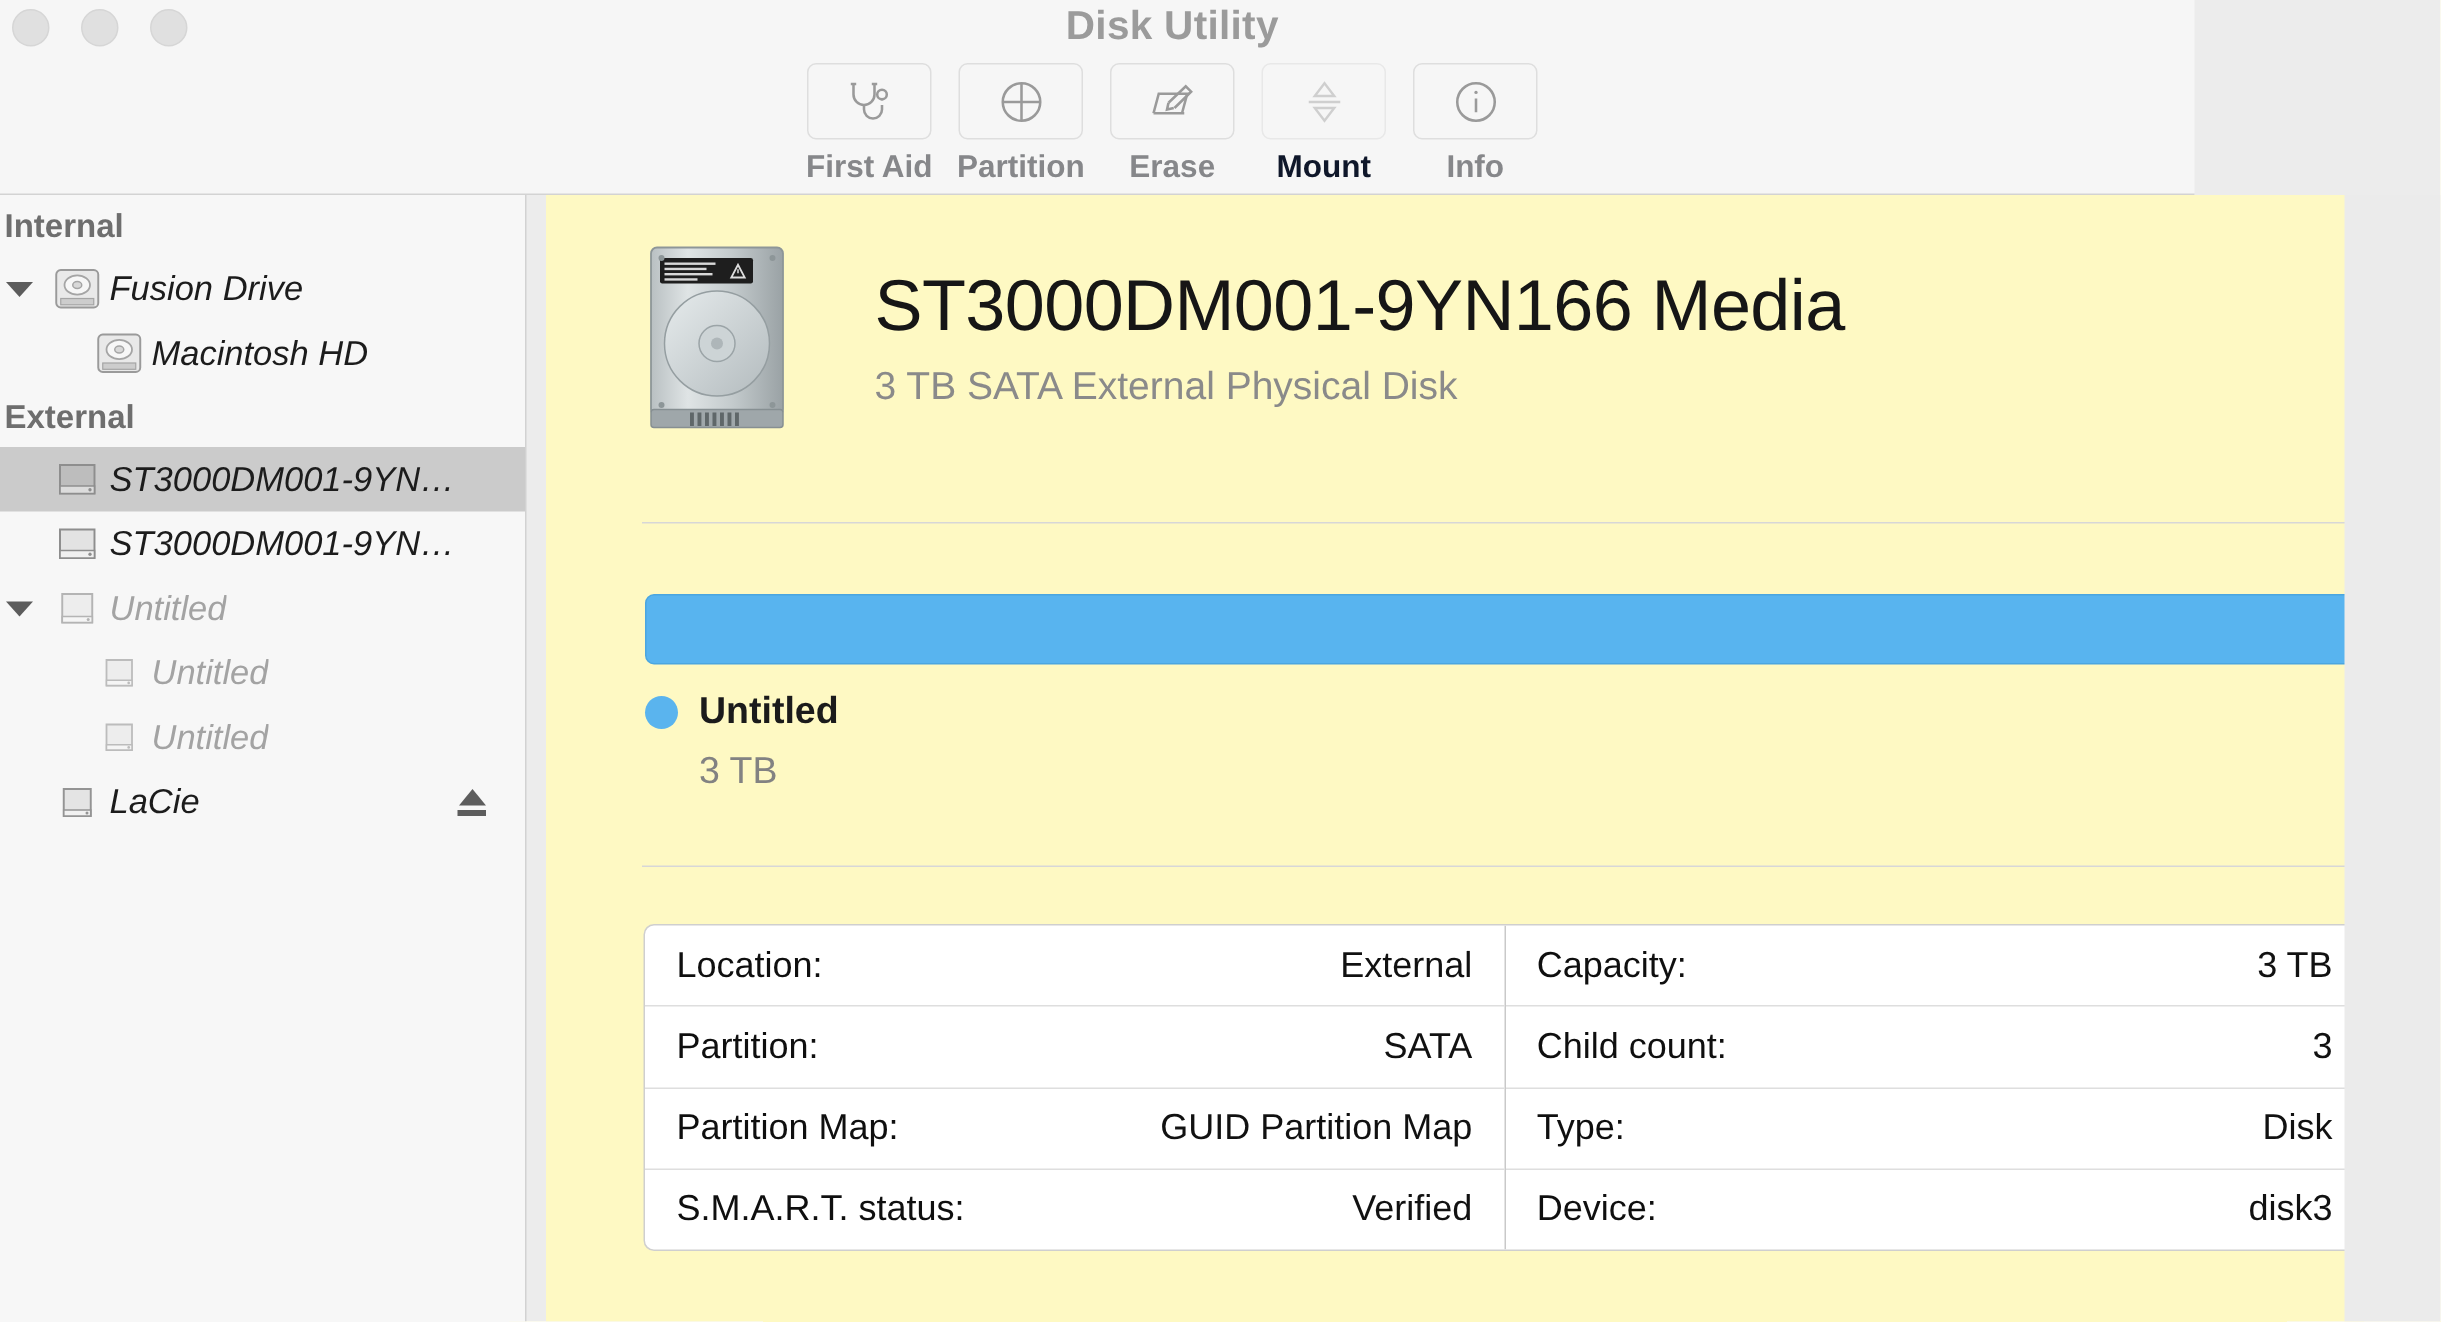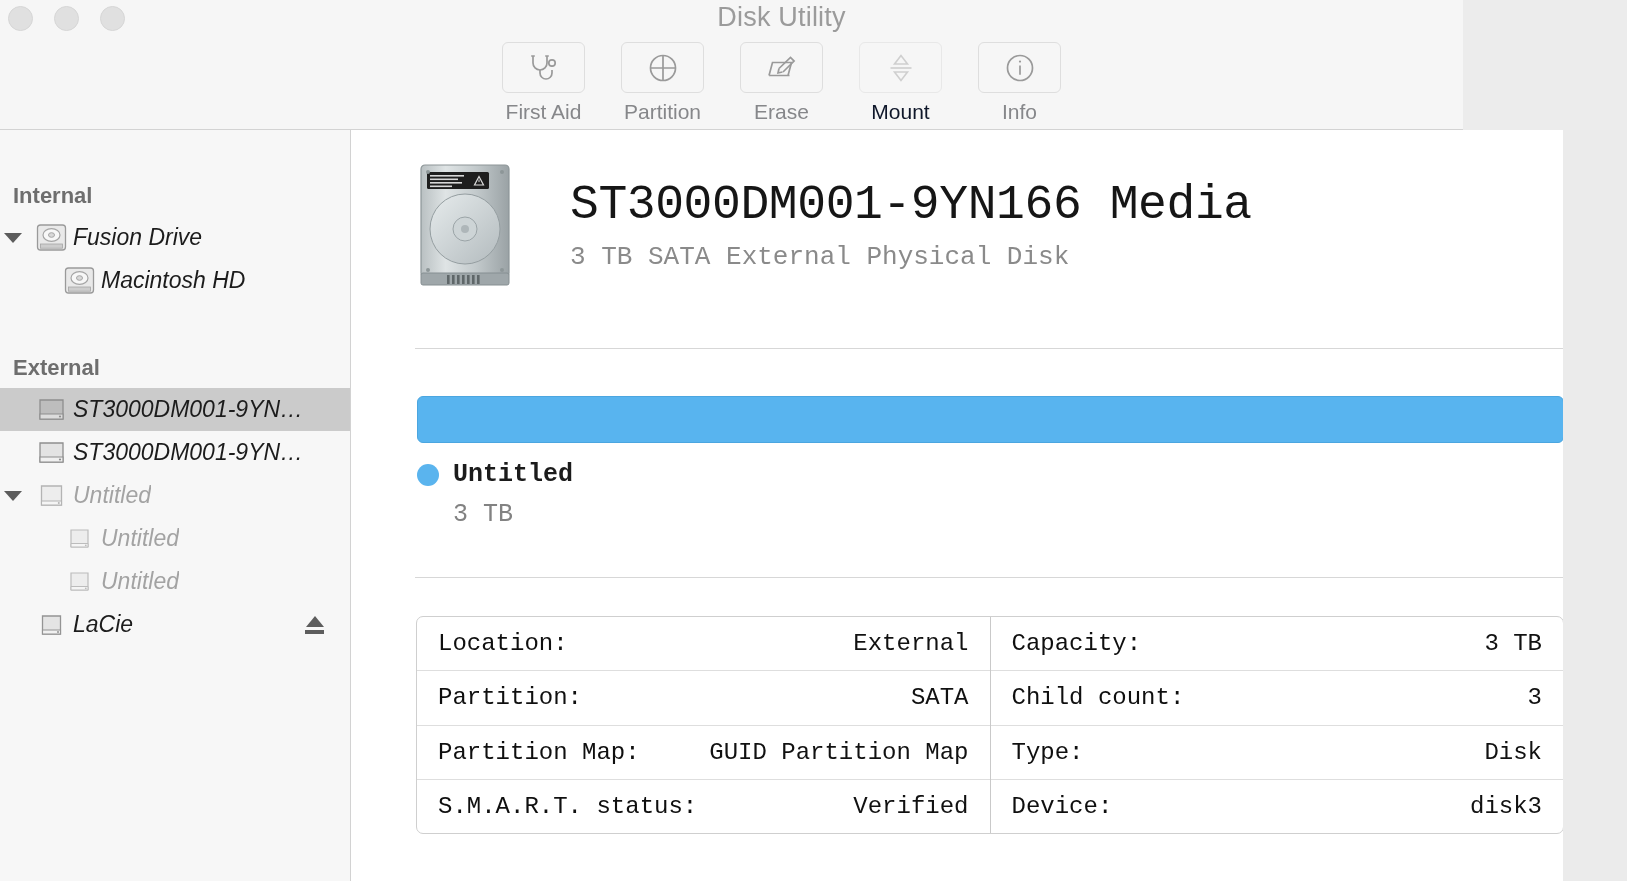--- a/index.html
+++ b/index.html
@@ -11,35 +11,36 @@
     -webkit-font-smoothing: antialiased;
   }
 
   .window { position: relative; width: 1627px; height: 881px; background: #ececec; }
 
   
   .titlebar {
     position: absolute; left: 0; top: 0; width: 1463px; height: 130px;
     background: #f6f6f6;
     border-bottom: 1px solid #d3d3d3;
+    font-weight: bold;
   }
   .traffic { position: absolute; left: 8px; top: 6px; display: flex; gap: 21px; }
   .light {
     width: 25px; height: 25px; border-radius: 50%;
     background: #e0e0e0; border: 1px solid #d6d6d6;
   }
   .win-title {
     position: absolute; left: 0; top: 2px; width: 1563px;
     text-align: center;
     font-size: 27px; color: #9b9b9b; letter-spacing: 0.2px;
   }
 
   .toolbar {
     position: absolute; left: 0; top: 42px; width: 1563px;
-    display: flex; justify-content: center; gap: 36px;
+    display: flex; justify-content: center; gap: 18px;
   }
   .tb-item { width: 83px; display: flex; flex-direction: column; align-items: center; cursor: default; }
   .tb-icon {
     width: 83px; height: 51px; border: 1px solid #dedede; border-radius: 6px;
     background: #f6f6f6; display: flex; align-items: center; justify-content: center;
   }
   .tb-label { margin-top: 7px; font-size: 21px; color: #86878a; white-space: nowrap; }
   .tb-item.disabled .tb-icon { border-color: #e8e8e8; }
   .tb-item.disabled .tb-label { color: #0f172a; }
   .tb-icon svg { display: block; }
@@ -48,22 +49,22 @@
   .sidebar {
     position: absolute; left: 0; top: 130px; width: 350px; height: 751px;
     background: #f7f7f7;
   }
   .sidebar-divider {
     position: absolute; left: 350px; top: 130px; width: 1px; height: 751px;
     background: #d2d2d2;
   }
   .sb-header {
     height: 41px; display: flex; align-items: center;
-    padding-left: 13px;
-    font-size: 22px; font-weight: bold; color: #6e6e6e; margin-top: 45px;
+    padding-left: 3px;
+    font-size: 22px; font-weight: bold; color: #6e6e6e;
   }
   .sb-row {
     height: 43px; display: flex; align-items: center;
     position: relative;
     font-size: 23px; color: #1c1c1c;
   }
   .sb-row.selected { background: #cbcbcb; }
   .sb-row.dim .sb-label { color: #a3a3a3; }
   .sb-twisty {
     position: absolute; left: 2px; width: 22px; display: flex;
@@ -81,23 +82,22 @@
   .eject { position: absolute; right: 26px; display: flex; flex-direction: column; align-items: center; gap: 3px; }
   .eject .tri {
     width: 0; height: 0;
     border-left: 9px solid transparent; border-right: 9px solid transparent;
     border-bottom: 11px solid #5d5d5d;
   }
   .eject .bar { width: 19px; height: 4px; background: #5d5d5d; }
 
   
   .main {
-    position: absolute; left: 351px; top: 130px; width: 1212px; height: 751px;
-    background: #ffffff;
-    font-family: Liberation Mono, monospace;
+    position: absolute; left: 364px; top: 130px; width: 1212px; height: 751px;
+    background: #fef9c3;
   }
   .right-gutter {
     position: absolute; left: 1563px; top: 130px; width: 64px; height: 751px;
     background: #ebebeb;
   }
 
   .disk-head { position: absolute; left: 66px; top: 33px; display: flex; align-items: center; }
   .disk-img { width: 96px; height: 124px; }
   .disk-text { margin-left: 57px; }
   .disk-title { font-size: 48px; color: #161616; font-weight: normal; letter-spacing: -0.4px; }

